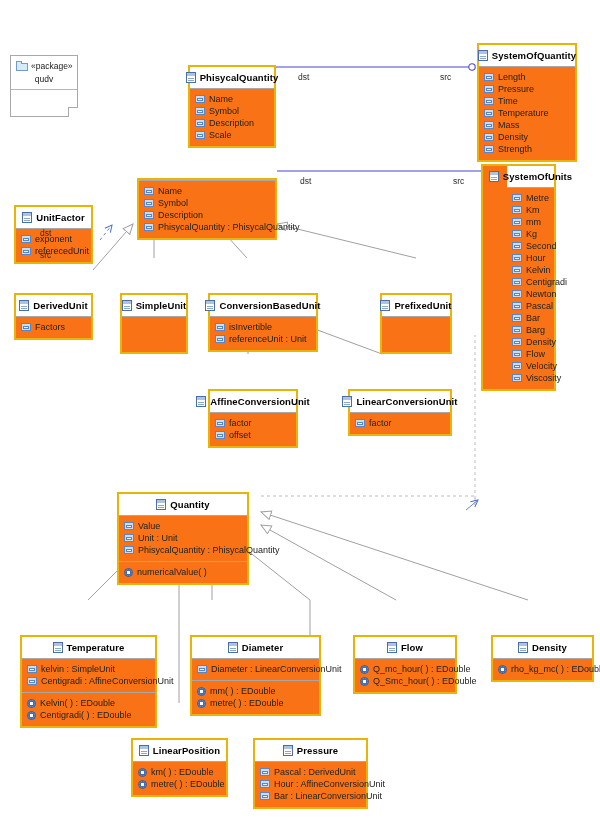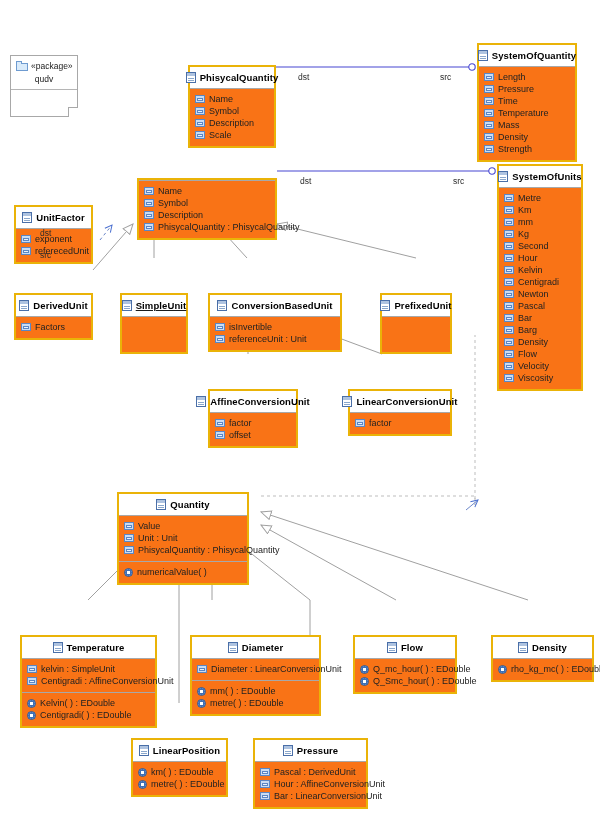--- a/index.html
+++ b/index.html
@@ -341,21 +341,21 @@
           <div class="row">
             <span class="ico-attr"></span>
             <span>Density</span>
           </div>
           <div class="row">
             <span class="ico-attr"></span>
             <span>Strength</span>
           </div>
         </div>
       </div>
-      <div class="uml" style="left: 497px; top: 129px; width: 86px;">
+      <div class="uml" style="left: 481px; top: 129px; width: 75px; padding-left: 24px;">
         <div class="title">
           <span class="ico-class"></span>
           <span>SystemOfUnits</span>
         </div>
         <div class="compartment">
           <div class="row">
             <span class="ico-attr"></span>
             <span>Metre</span>
           </div>
           <div class="row">
@@ -461,28 +461,28 @@
           <span class="ico-class"></span>
           <span>DerivedUnit</span>
         </div>
         <div class="compartment">
           <div class="row">
             <span class="ico-attr"></span>
             <span>Factors</span>
           </div>
         </div>
       </div>
-      <div class="uml" style="left: 120px; top: 258px; width: 68px; text-decoration: underline;">
+      <div class="uml" style="left: 120px; top: 258px; width: 68px;">
         <div class="title">
           <span class="ico-class"></span>
           <span>SimpleUnit</span>
         </div>
         <div class="compartment" style="height: 26px;"></div>
       </div>
-      <div class="uml" style="left: 208px; top: 258px; width: 134px;">
+      <div class="uml" style="left: 208px; top: 258px; width: 110px;">
         <div class="title">
           <span class="ico-class"></span>
           <span>ConversionBasedUnit</span>
         </div>
         <div class="compartment">
           <div class="row">
             <span class="ico-attr"></span>
             <span>isInvertible</span>
           </div>
           <div class="row">

